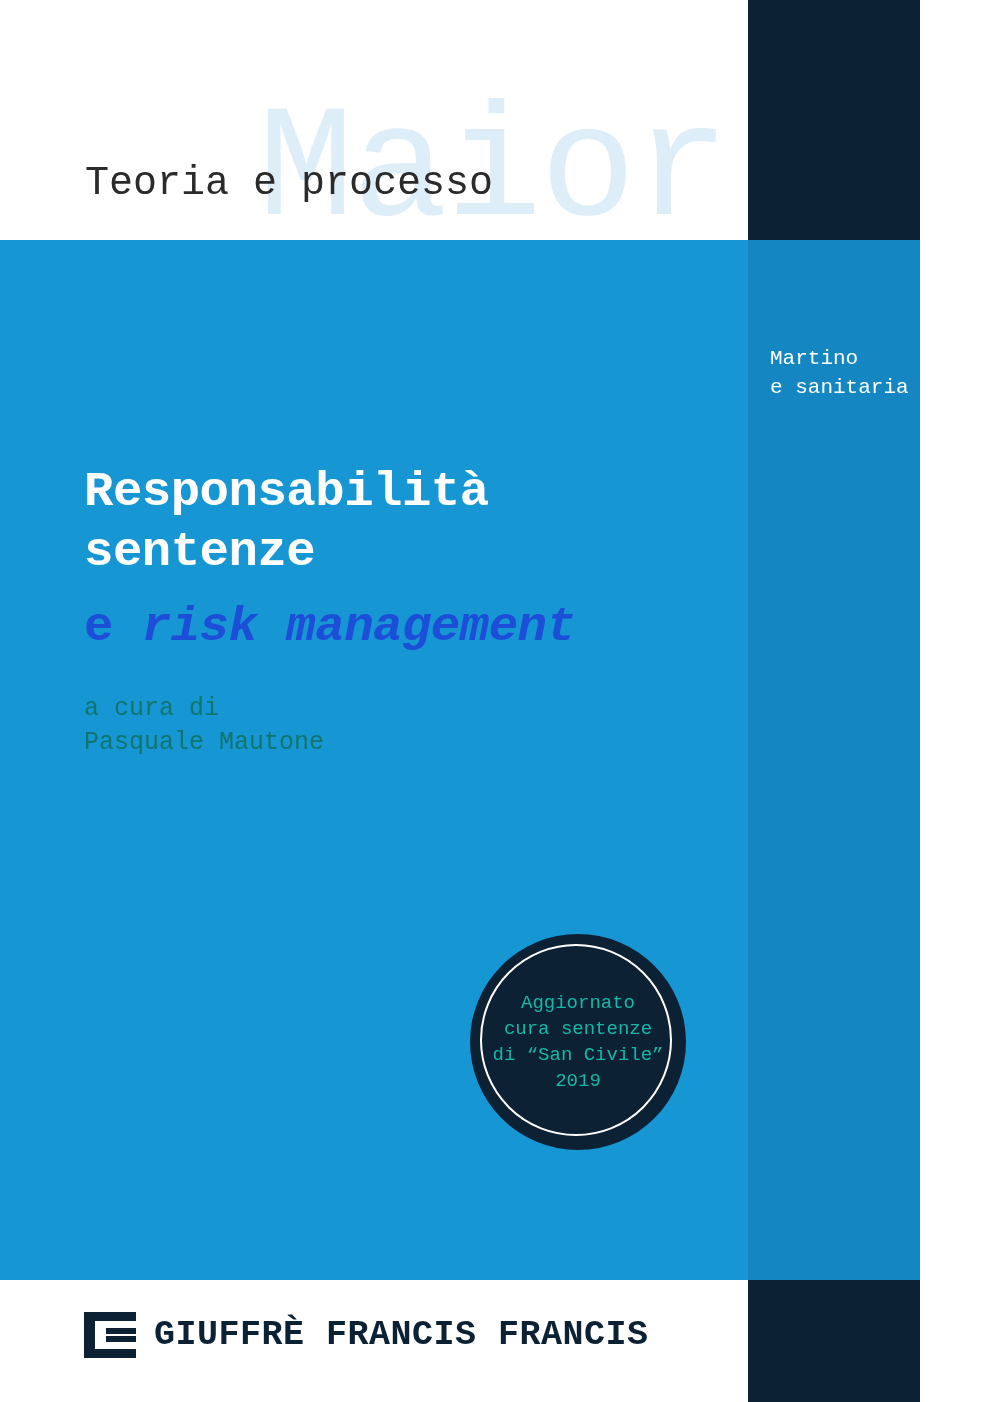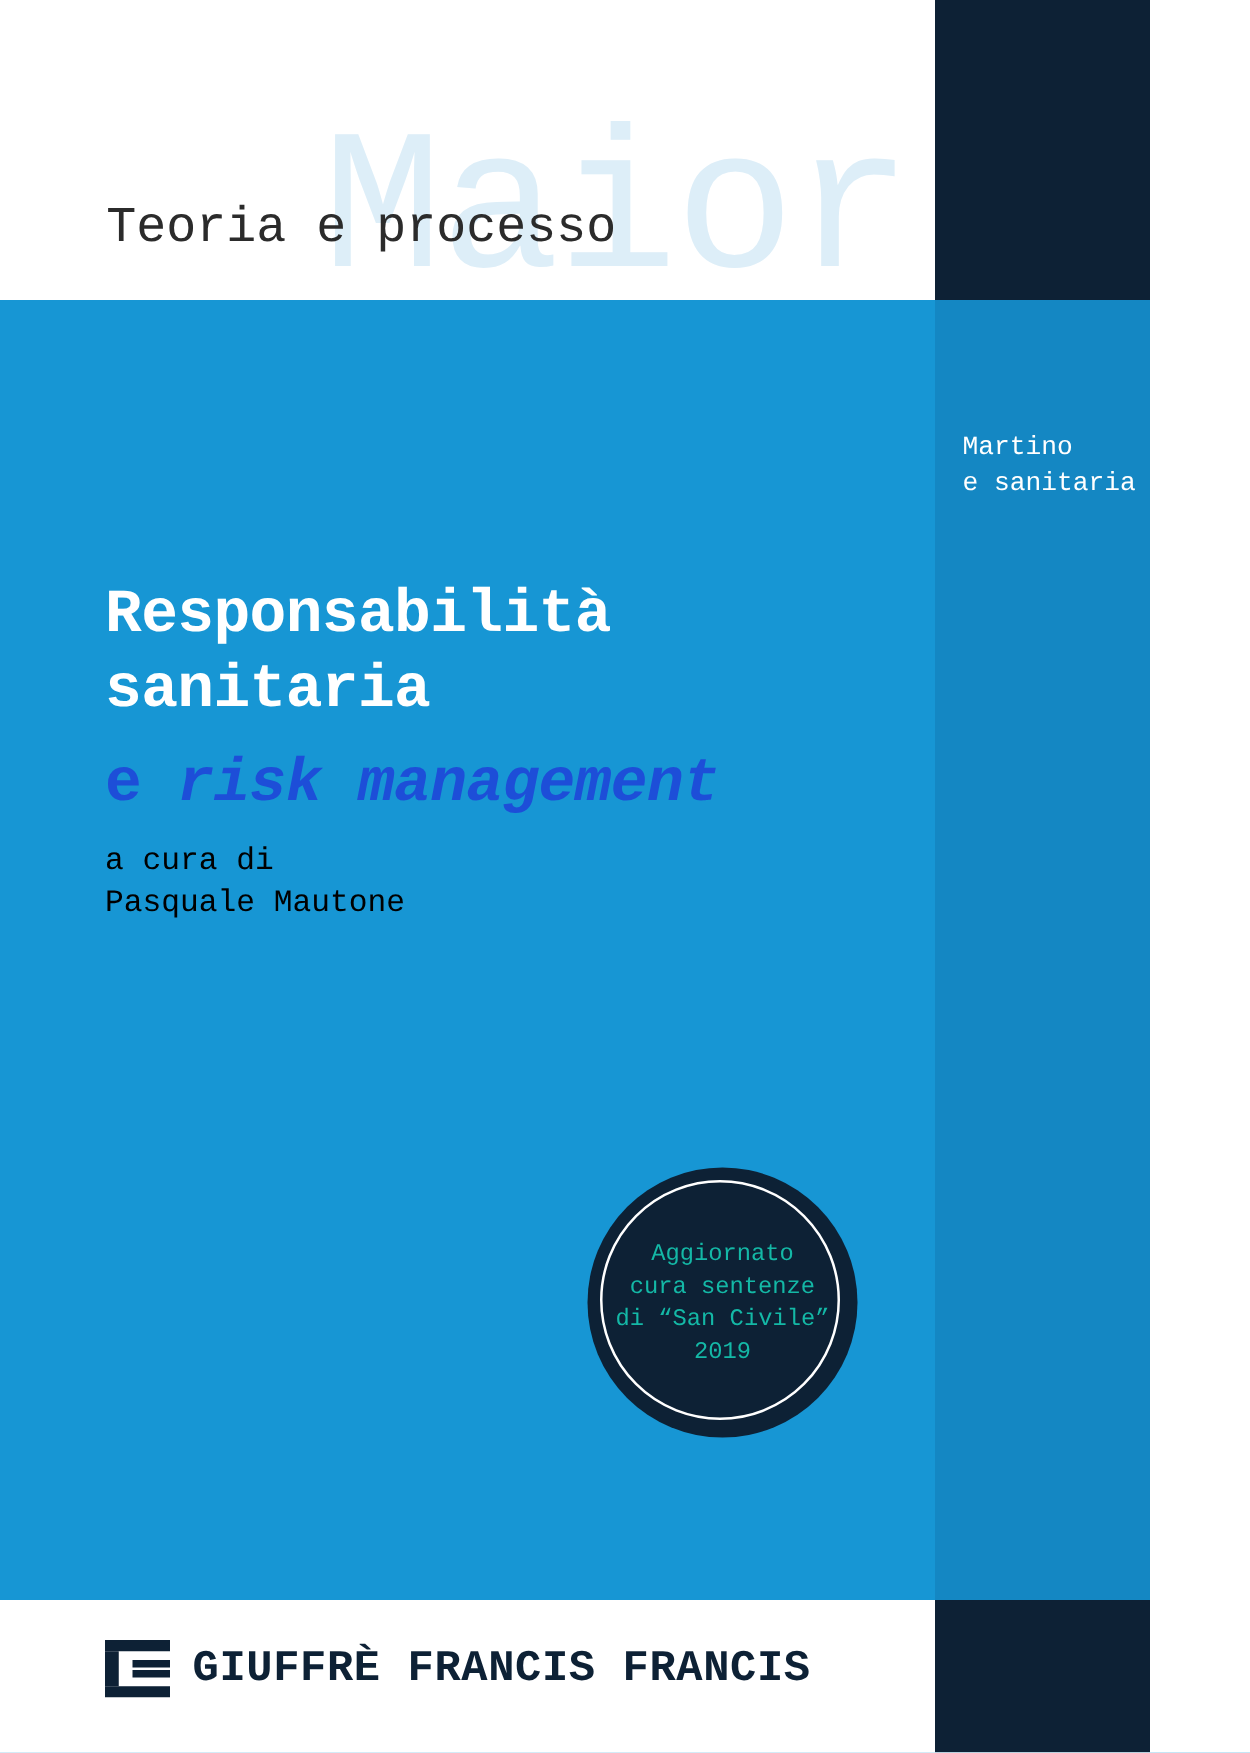--- a/index.html
+++ b/index.html
@@ -109,22 +109,22 @@
     margin-top: 15px;
   }
   .title-line2 em {
     font-style: italic;
   }
 
   
   .credit {
     position: absolute;
     left: 84px;
-    top: 672px;
-    color: #000000;
+    top: 692px;
+    color: #0f766e;
     font-size: 25px;
     line-height: 34px;
     font-weight: 400;
   }
 
   
   .seal {
     position: absolute;
     left: 470px;
     top: 934px;
@@ -190,21 +190,21 @@
 
   <div class="watermark">Maior</div>
   <div class="series-label">Teoria e processo</div>
 
   <div class="side-category">
     <div>Martino</div>
     <div>e sanitaria</div>
   </div>
 
   <div class="title-block">
-    <div class="title-line1">Responsabilità sanitaria</div>
+    <div class="title-line1">Responsabilità sentenze</div>
     <div class="title-line2"><span>e </span><em>risk management</em></div>
   </div>
 
   <div class="credit">
     <div>a cura di</div>
     <div>Pasquale Mautone</div>
   </div>
 
   <div class="seal">
     <div class="seal-inner-ring"></div>

